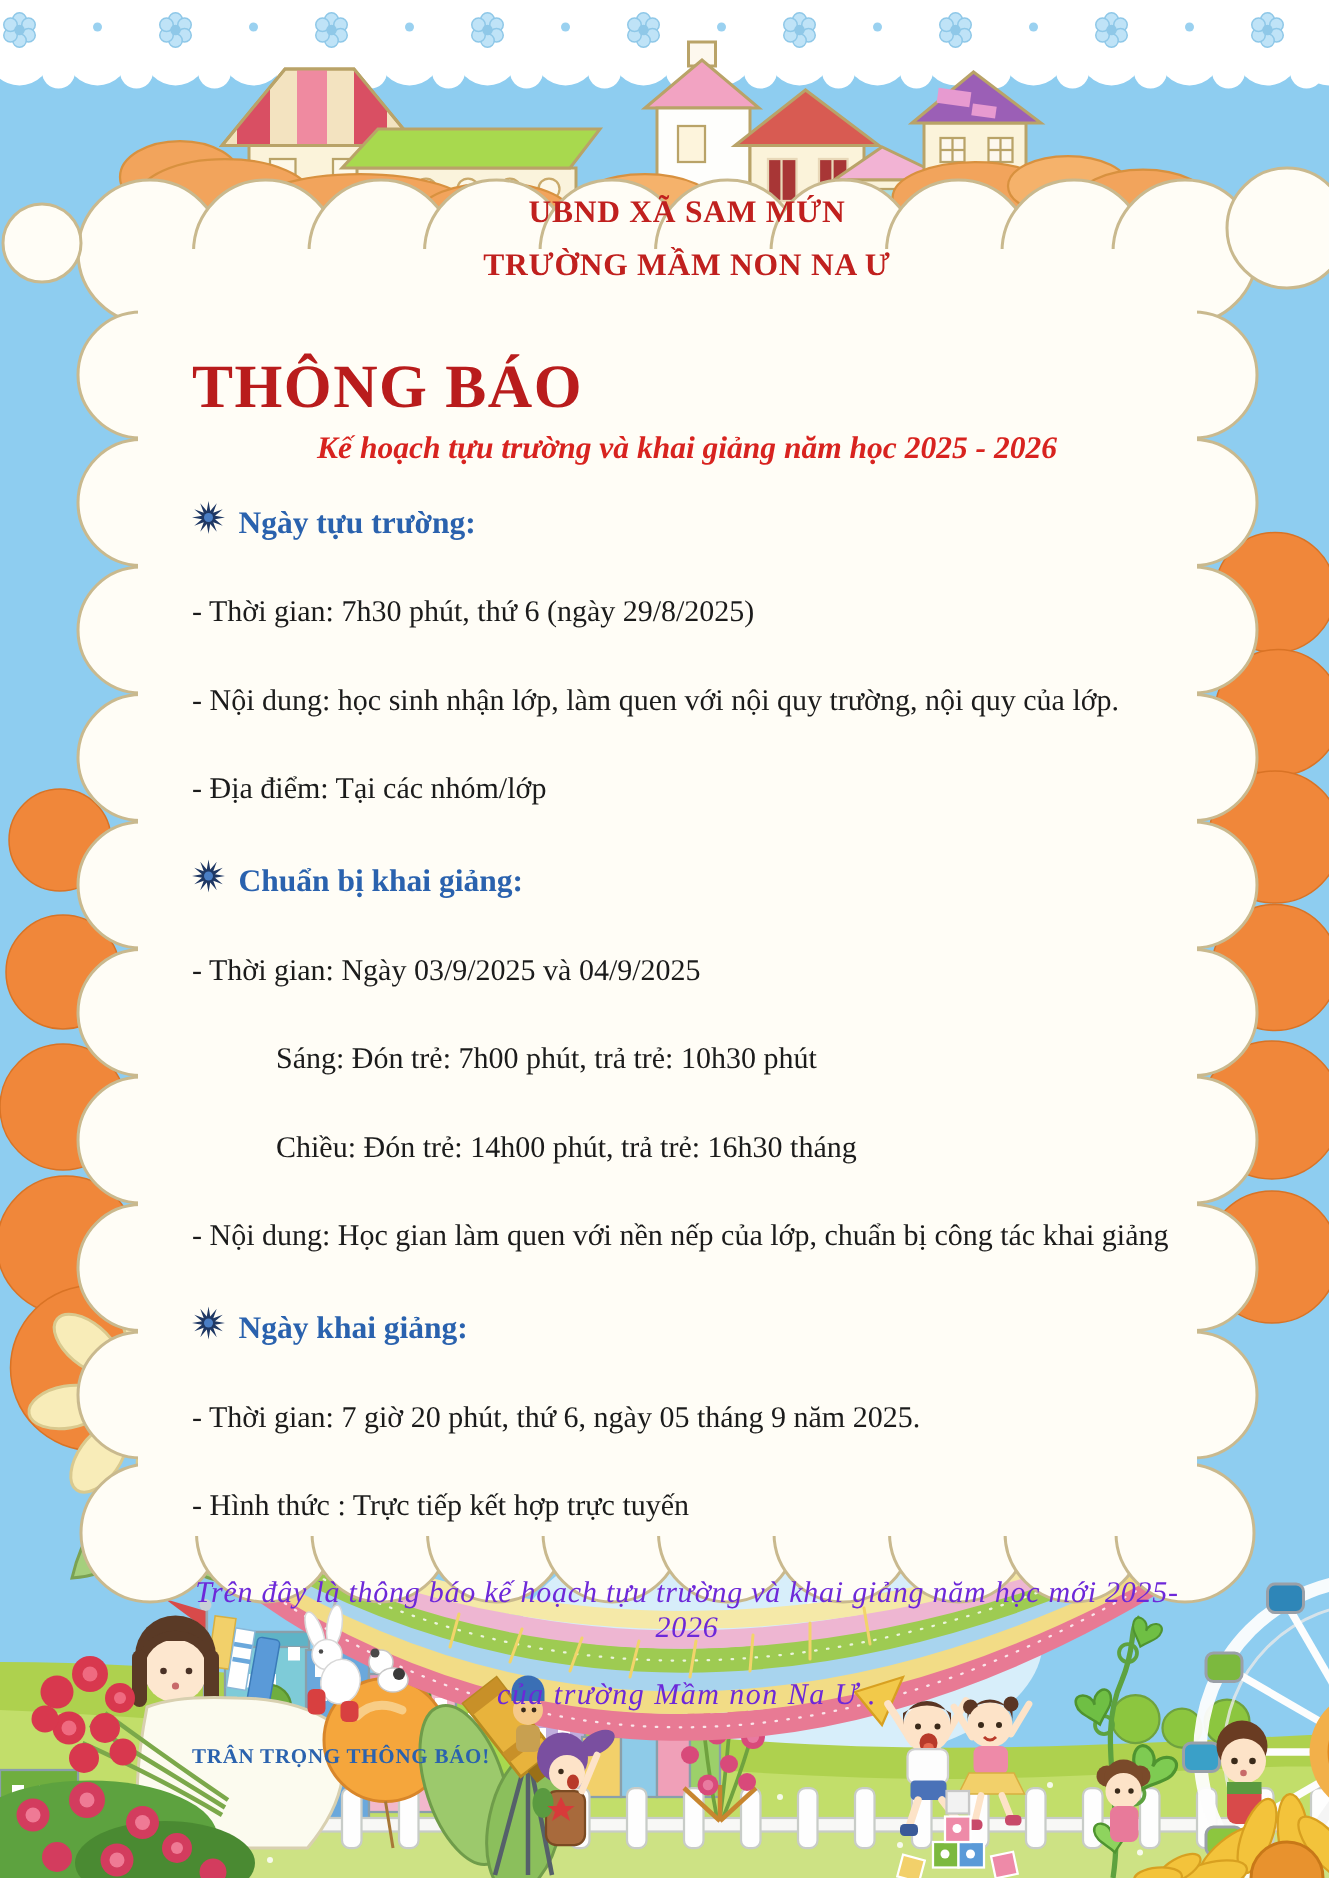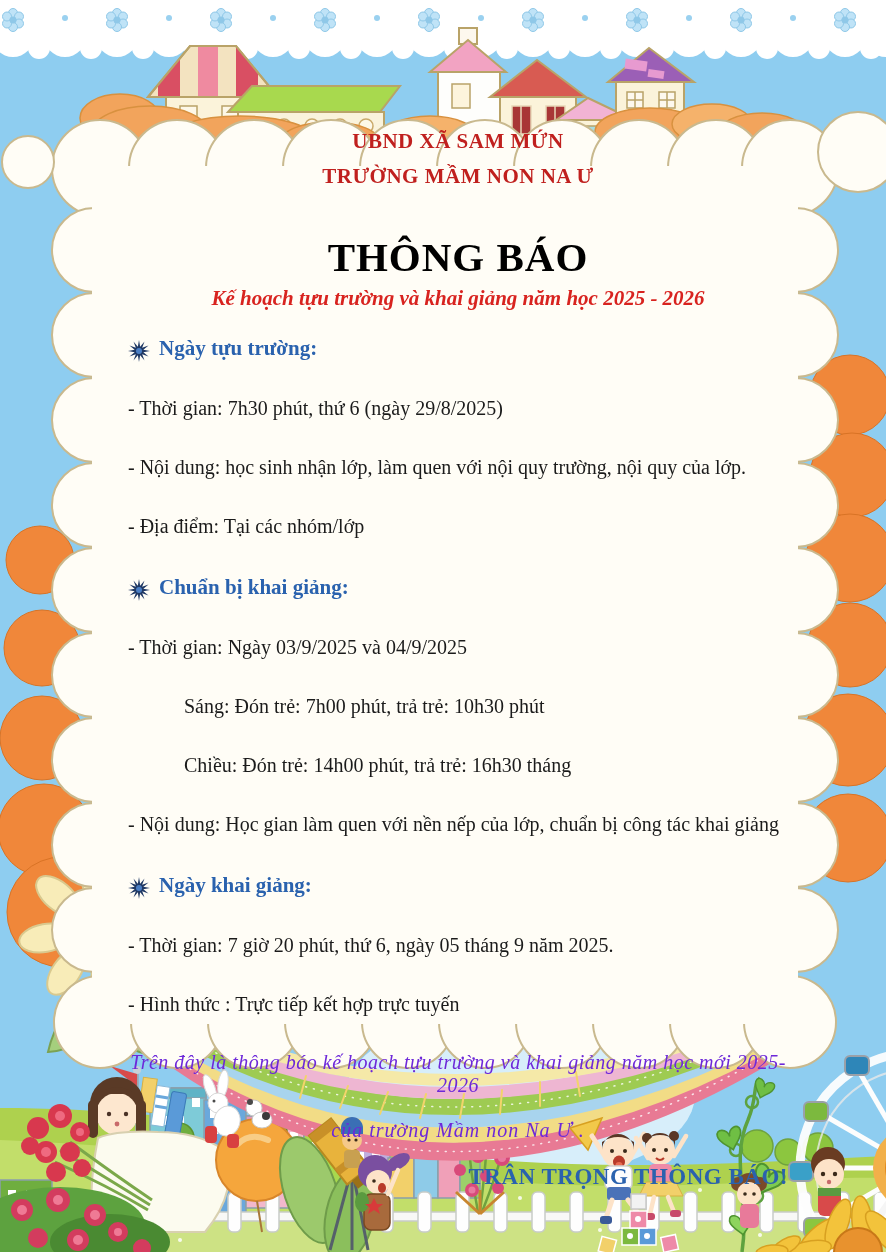--- a/index.html
+++ b/index.html
@@ -1,30 +1,30 @@
 <!DOCTYPE html>
 <html><head>
 <meta charset="utf-8">
 <style>
   html,body{margin:0;padding:0;background:#666;}
   .page{position:relative;width:886px;height:1252px;overflow:hidden;background:#8ecdf0;font-family:"Liberation Serif","DejaVu Serif",serif;}
   .bg{position:absolute;left:0;top:0;}
   .content{position:absolute;left:128px;top:128px;width:660px;color:#1b1b1b;}
   .org,.school{text-align:center;font-weight:bold;font-size:21px;color:#c0201e;letter-spacing:.5px;line-height:27px;}
   .school{margin-top:8px;}
-  .title{text-align:center;font-weight:bold;font-size:41px;color:#000000;margin:44px 0 0;letter-spacing:1px;line-height:46px;}
+  .title{text-align:left;font-weight:bold;font-size:41px;color:#b91c1c;margin:44px 0 0;letter-spacing:1px;line-height:46px;}
   .subtitle{text-align:center;font-weight:bold;font-style:italic;font-size:21px;color:#d8231f;margin-top:4px;line-height:28px;}
-  .sec-heading{display:flex;align-items:flex-end;gap:9px;color:#2a62ae;font-weight:bold;font-size:21px;line-height:28px;margin:22px 0 21px;}
+  .sec-heading{display:flex;align-items:flex-start;gap:9px;color:#2a62ae;font-weight:bold;font-size:21px;line-height:28px;margin:22px 0 21px;}
   .star{width:22px;height:22px;flex:0 0 22px;display:inline-block;}
   .line{font-size:20px;margin:34px 0;line-height:25px;white-space:nowrap;}
   .line.indent{padding-left:56px;}
   .closing1,.closing2{text-align:center;font-weight:normal;font-style:italic;font-size:20px;color:#6d28d9;letter-spacing:.5px;}
   .closing1{margin-top:26px;}
   .closing2{margin-top:22px;letter-spacing:1px;}
-  .closing3{text-align:right;font-weight:bold;font-size:23px;color:#2a62ae;margin-top:22px;letter-spacing:.5px;}
+  .closing3{text-align:left;font-weight:bold;font-size:14px;color:#2a62ae;margin-top:22px;letter-spacing:.5px;}
 </style>
 </head>
 <body>
 
 <div class="page">
 
 <svg class="bg" width="886" height="1252" viewBox="0 0 886 1252">
   <defs>
     <g id="laceflower">
       <circle cx="0" cy="-7" r="4.5" fill="#bfe3f7" stroke="#8fc8e8"></circle>

